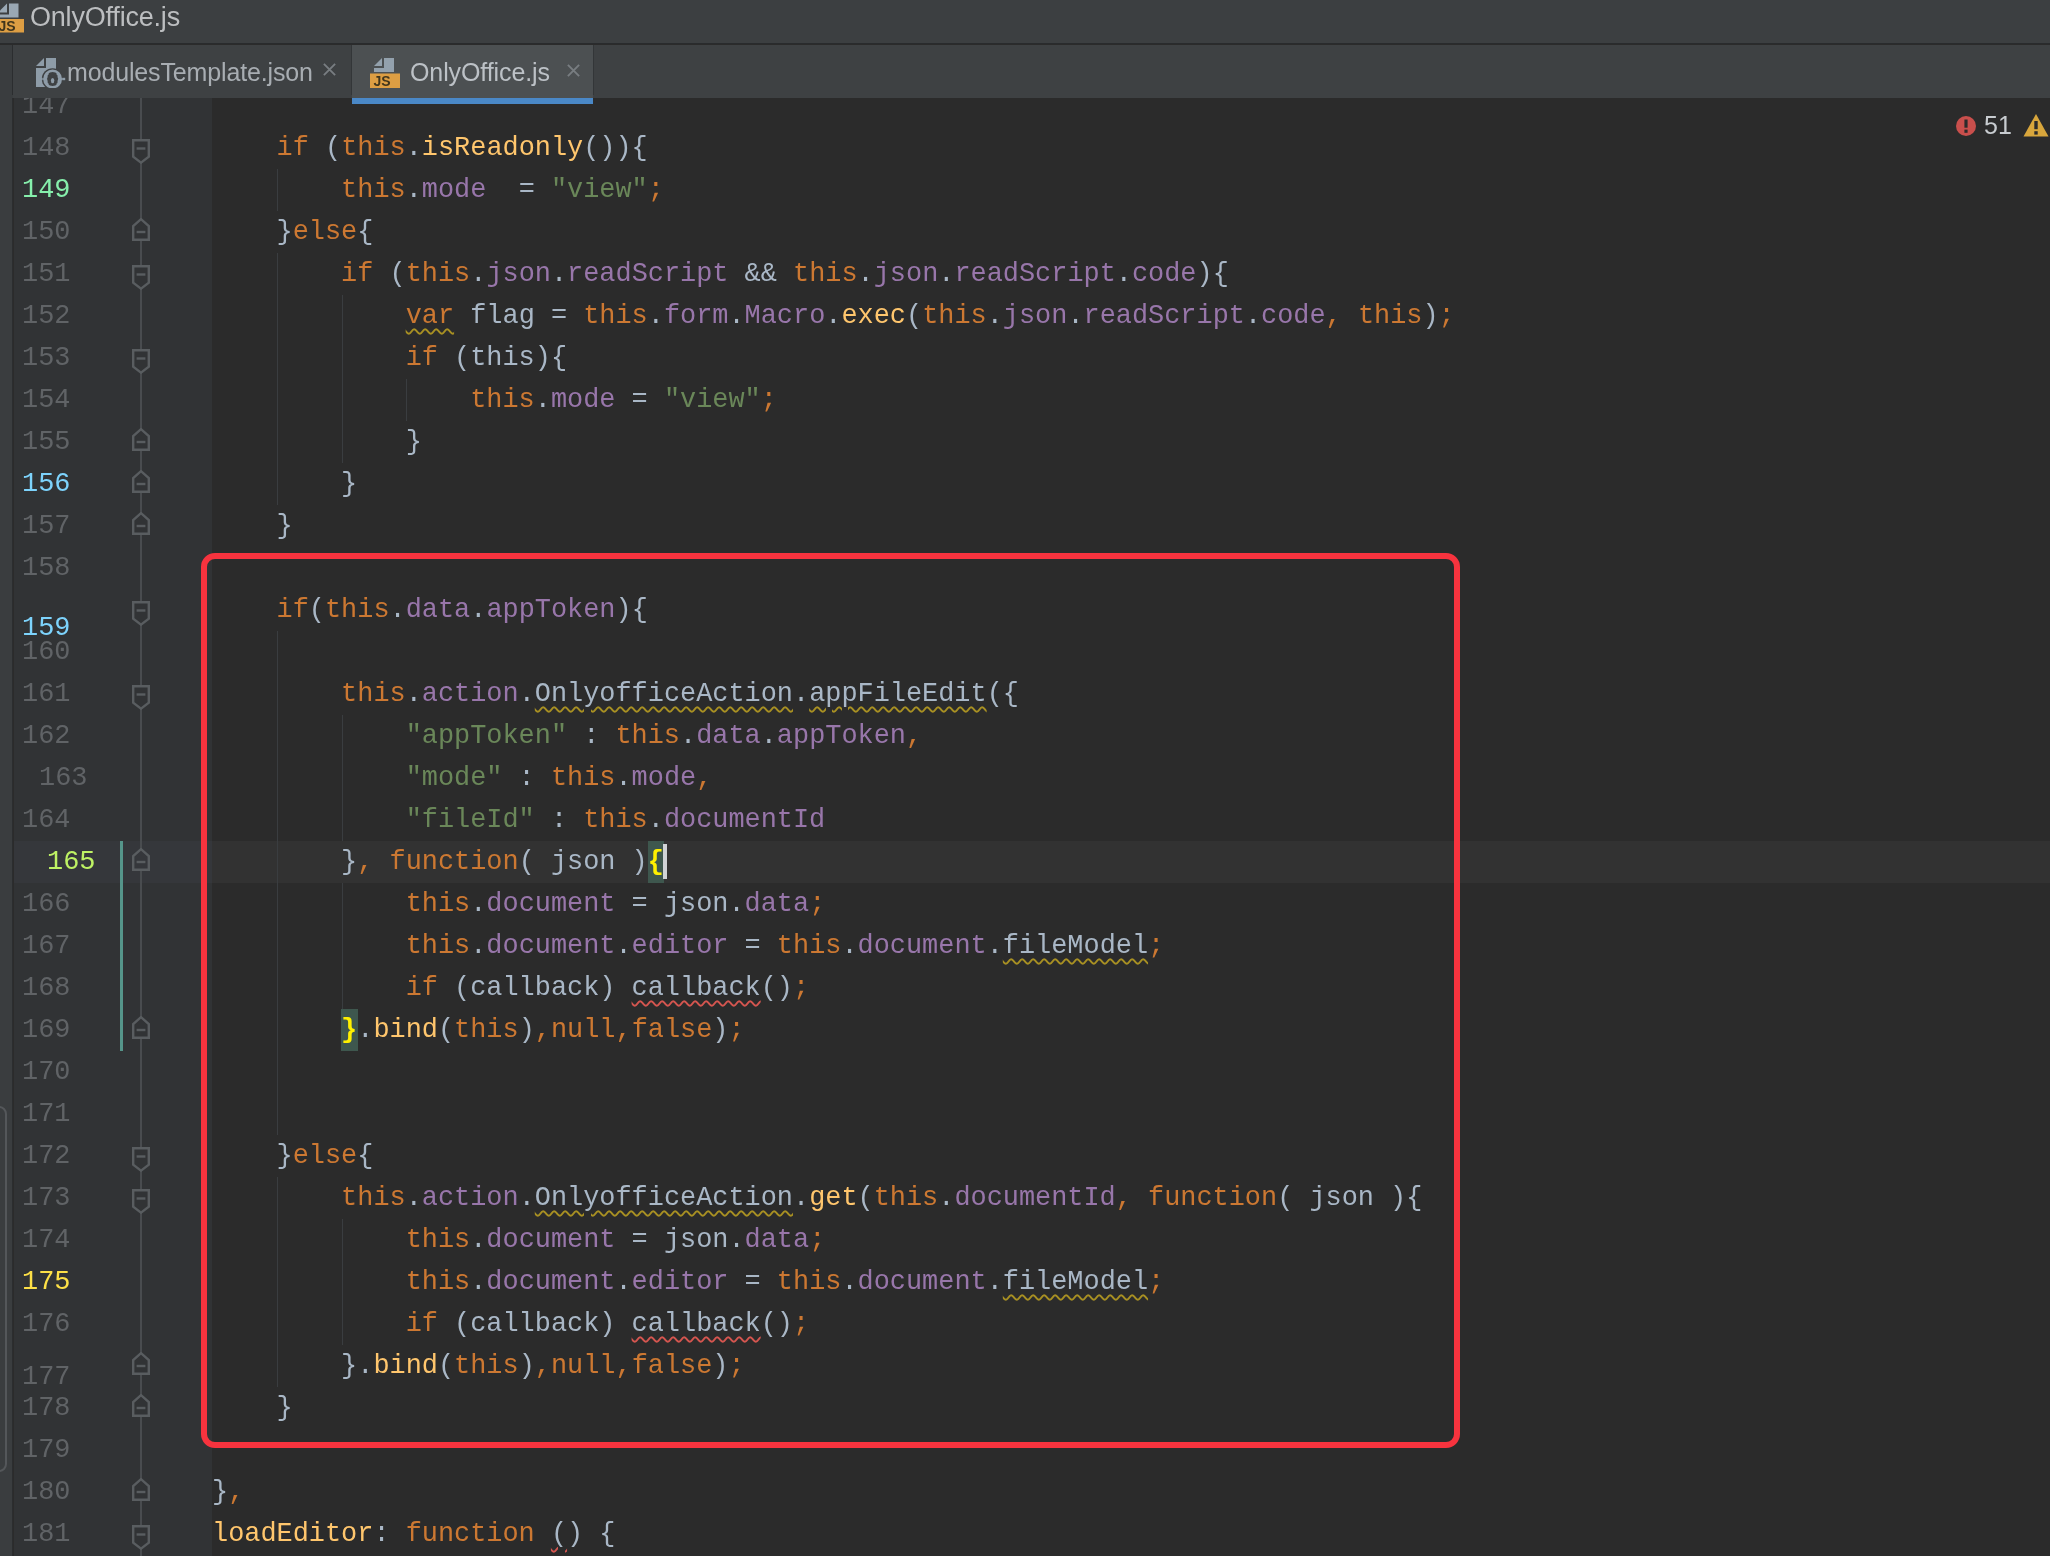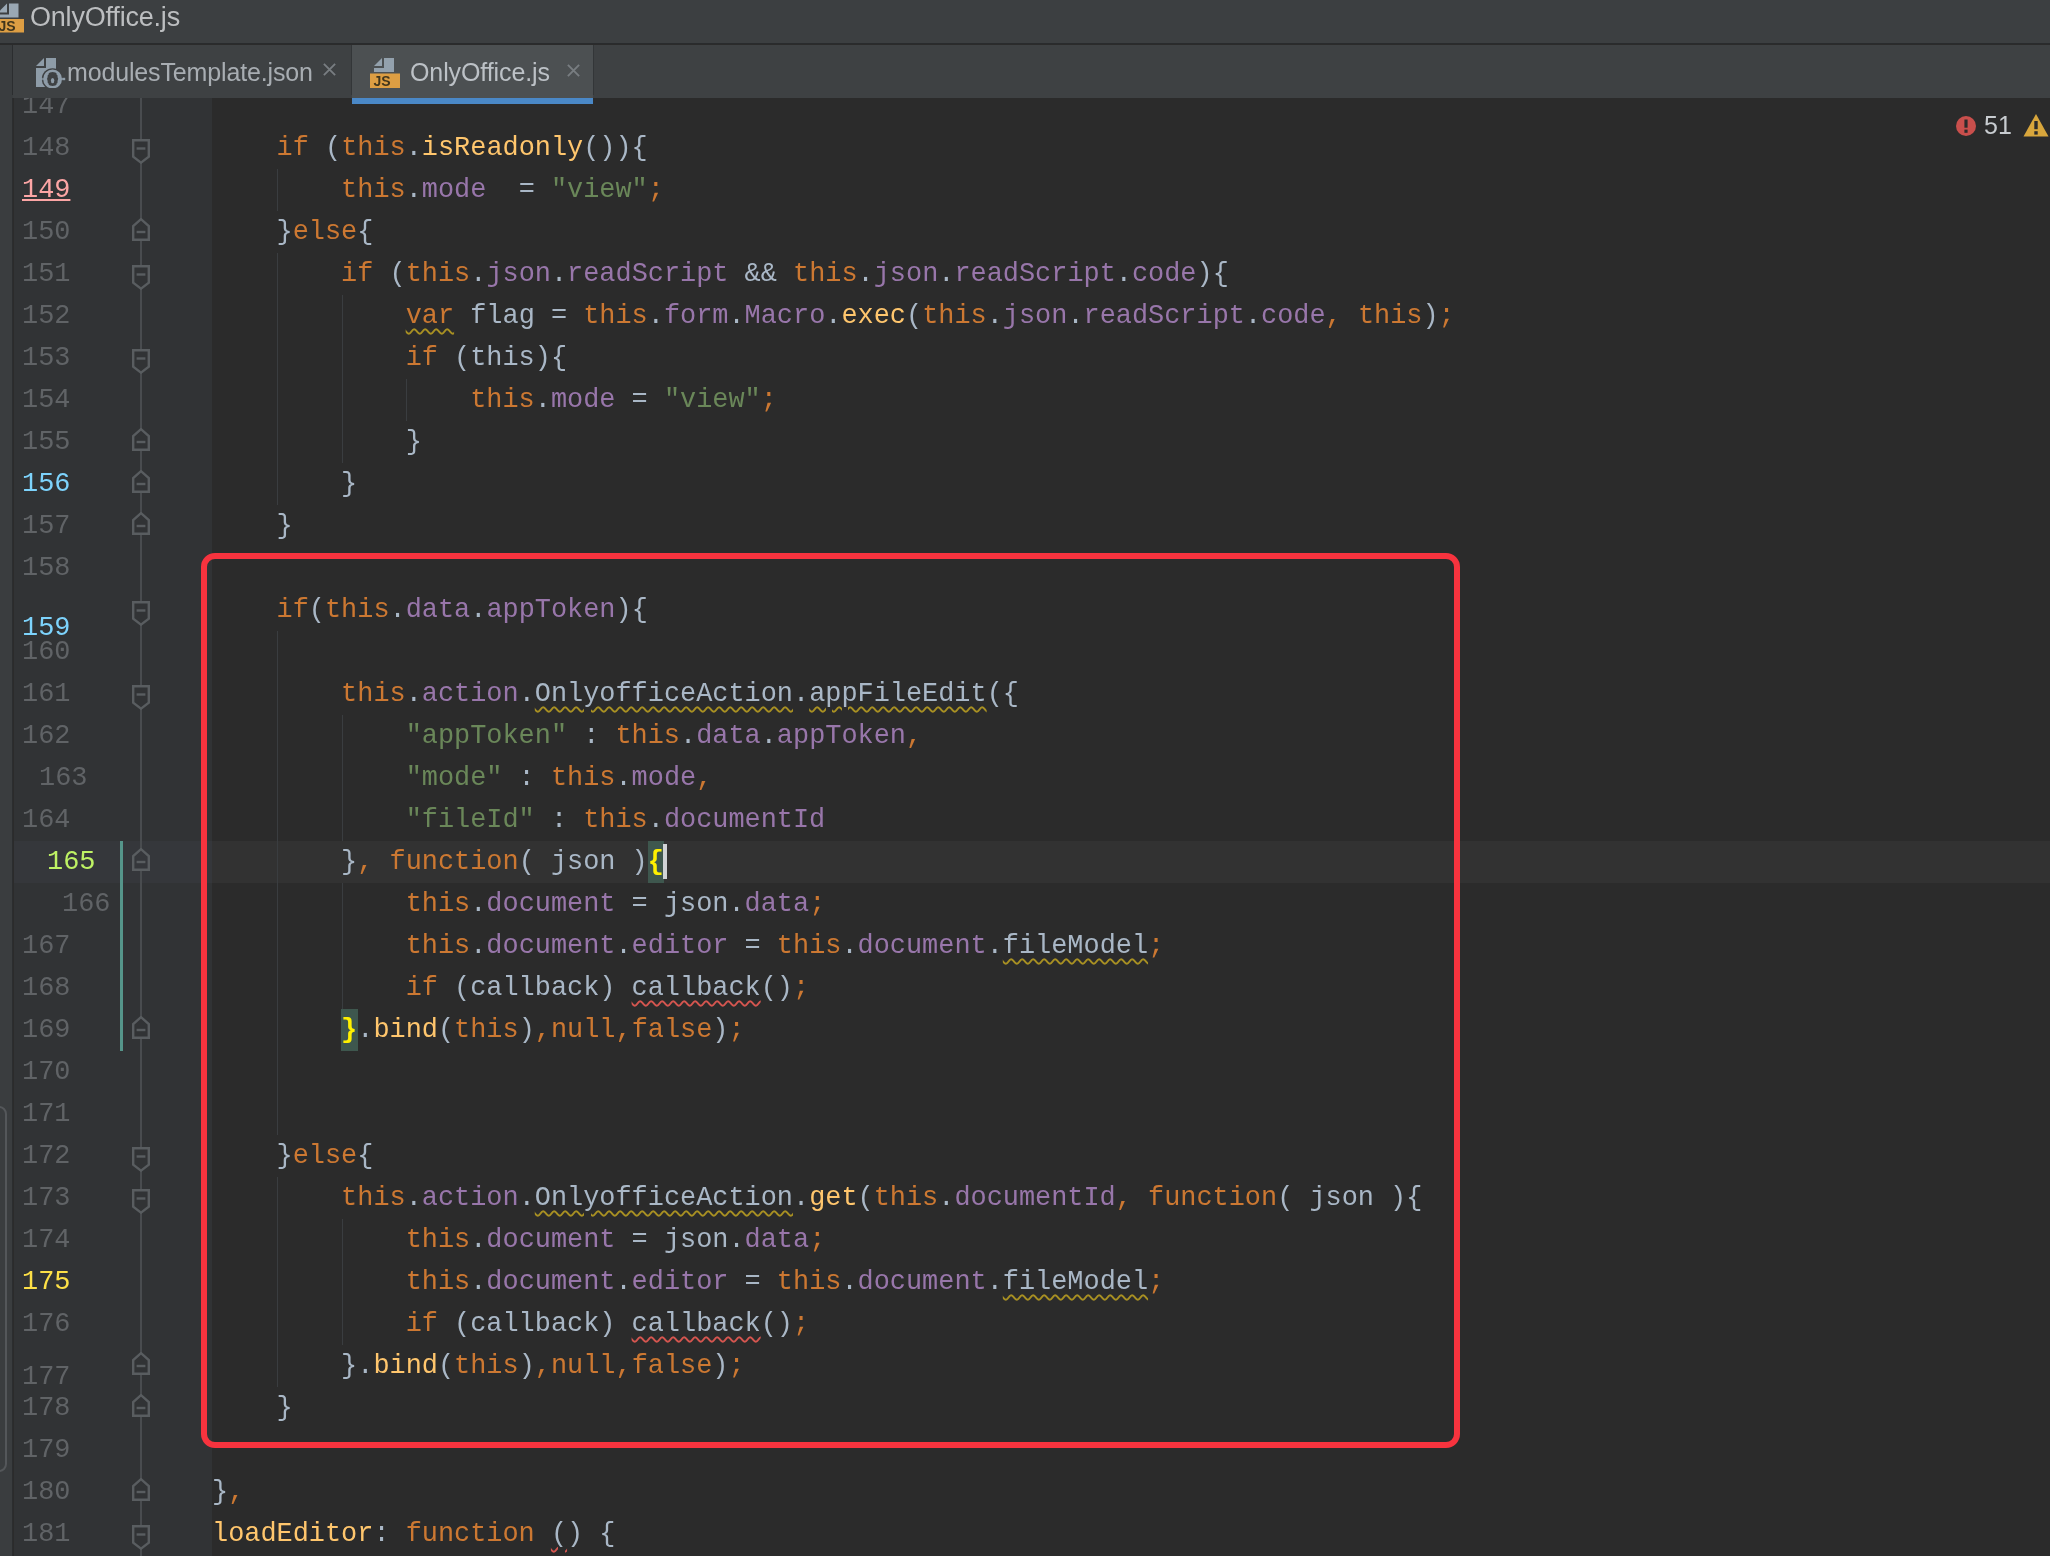--- a/index.html
+++ b/index.html
@@ -67,38 +67,38 @@
 <div class="guide" style="left:277.0px;top:253px;height:252px;"></div>
 <div class="guide" style="left:277.0px;top:631px;height:504px;"></div>
 <div class="guide" style="left:277.0px;top:1177px;height:210px;"></div>
 <div class="guide" style="left:341.6px;top:295px;height:168px;"></div>
 <div class="guide" style="left:341.6px;top:715px;height:126px;"></div>
 <div class="guide" style="left:341.6px;top:883px;height:126px;"></div>
 <div class="guide" style="left:341.6px;top:1219px;height:126px;"></div>
 <div class="guide" style="left:406.1px;top:379px;height:42px;"></div>
 <div class="ln" style="top:85px;color:#606366;">147</div>
 <div class="ln" style="top:127px;color:#606366;">148</div>
-<div class="ln" style="top:169px;color:#fca5a5;text-decoration:underline;">149</div>
+<div class="ln" style="top:169px;color:#86efac;">149</div>
 <div class="ln" style="top:211px;color:#606366;">150</div>
 <div class="ln" style="top:253px;color:#606366;">151</div>
 <div class="ln" style="top:295px;color:#606366;">152</div>
 <div class="ln" style="top:337px;color:#606366;">153</div>
 <div class="ln" style="top:379px;color:#606366;">154</div>
 <div class="ln" style="top:421px;color:#606366;">155</div>
 <div class="ln" style="top:463px;color:#7dd3fc;">156</div>
 <div class="ln" style="top:505px;color:#606366;">157</div>
 <div class="ln" style="top:547px;color:#606366;">158</div>
 <div class="ln" style="top:607px;color:#7dd3fc;">159</div>
 <div class="ln" style="top:631px;color:#606366;">160</div>
 <div class="ln" style="top:673px;color:#606366;">161</div>
 <div class="ln" style="top:715px;color:#606366;">162</div>
 <div class="ln" style="top:757px;color:#606366;margin-left:17px;">163</div>
 <div class="ln" style="top:799px;color:#606366;">164</div>
 <div class="ln" style="top:841px;color:#bef264;margin-left:25px;">165</div>
-<div class="ln" style="top:883px;color:#606366;margin-left:40px;">166</div>
+<div class="ln" style="top:883px;color:#606366;">166</div>
 <div class="ln" style="top:925px;color:#606366;">167</div>
 <div class="ln" style="top:967px;color:#606366;">168</div>
 <div class="ln" style="top:1009px;color:#606366;">169</div>
 <div class="ln" style="top:1051px;color:#606366;">170</div>
 <div class="ln" style="top:1093px;color:#606366;">171</div>
 <div class="ln" style="top:1135px;color:#606366;">172</div>
 <div class="ln" style="top:1177px;color:#606366;">173</div>
 <div class="ln" style="top:1219px;color:#606366;">174</div>
 <div class="ln" style="top:1261px;color:#fde047;">175</div>
 <div class="ln" style="top:1303px;color:#606366;">176</div>

